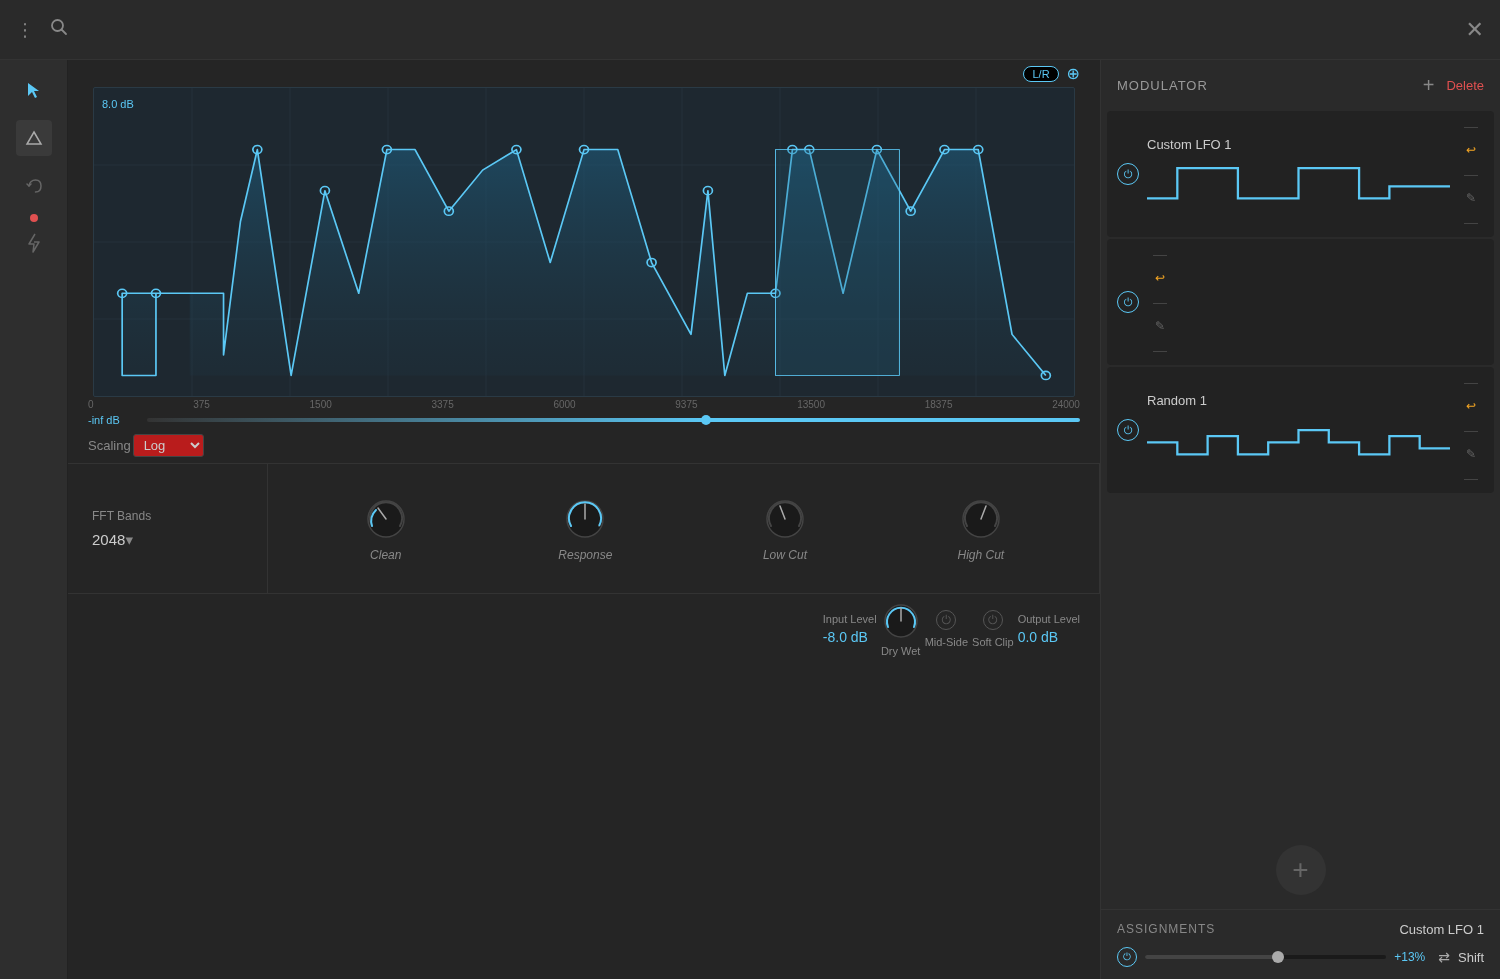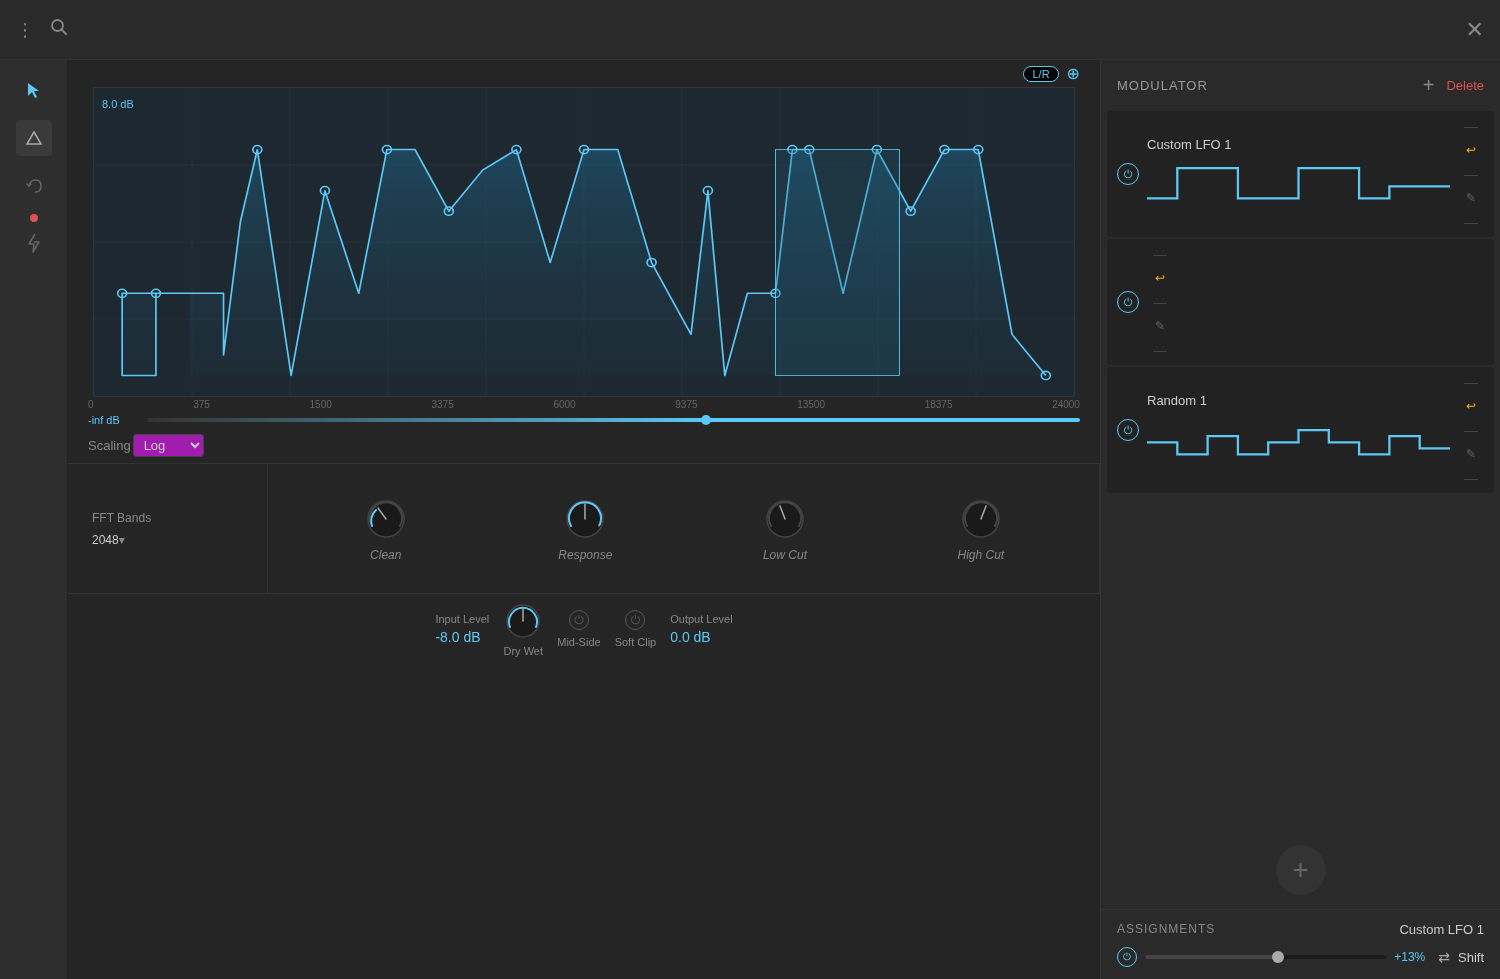--- a/index.html
+++ b/index.html
@@ -186,21 +186,21 @@
     
     .scaling-row {
       display: flex;
       align-items: center;
       gap: 2px;
       padding: 6px 20px;
       font-size: 13px;
       color: #888;
     }
     .scaling-select {
-      background: #a21caf;
+      background: #b91c1c;
       border: 1px solid #444;
       color: #ccc;
       font-size: 13px;
       padding: 2px 6px;
       border-radius: 3px;
       cursor: pointer;
     }
 
     
     .bottom-controls {
@@ -212,21 +212,21 @@
     .fft-section {
       padding: 16px 24px;
       width: 200px;
       border-right: 1px solid #333;
       display: flex;
       flex-direction: column;
       justify-content: center;
     }
     .fft-label { font-size: 12px; color: #888; margin-bottom: 8px; }
     .fft-value {
-      font-size: 12px;
+      font-size: 15px;
       color: #ccc;
       display: flex;
       align-items: center;
       gap: 0;
     }
     .knob-section {
       flex: 1;
       display: flex;
       align-items: center;
       justify-content: space-around;
@@ -248,22 +248,22 @@
     .knob svg { width: 100%; height: 100%; }
     .knob-label { font-size: 12px; color: #888; text-align: center; }
 
     
     .footer {
       height: 70px;
       border-top: 1px solid #333;
       display: flex;
       align-items: center;
       padding: 12px 20px;
-      gap: 14px;
-      justify-content: center;
+      gap: 4px;
+      justify-content: flex-end;
     }
     .footer-group {
       display: flex;
       flex-direction: column;
       gap: 4px;
     }
     .footer-label { font-size: 11px; color: #888; }
     .footer-value { font-size: 14px; color: #5bc8f5; }
     .footer-knob-group {
       display: flex;

